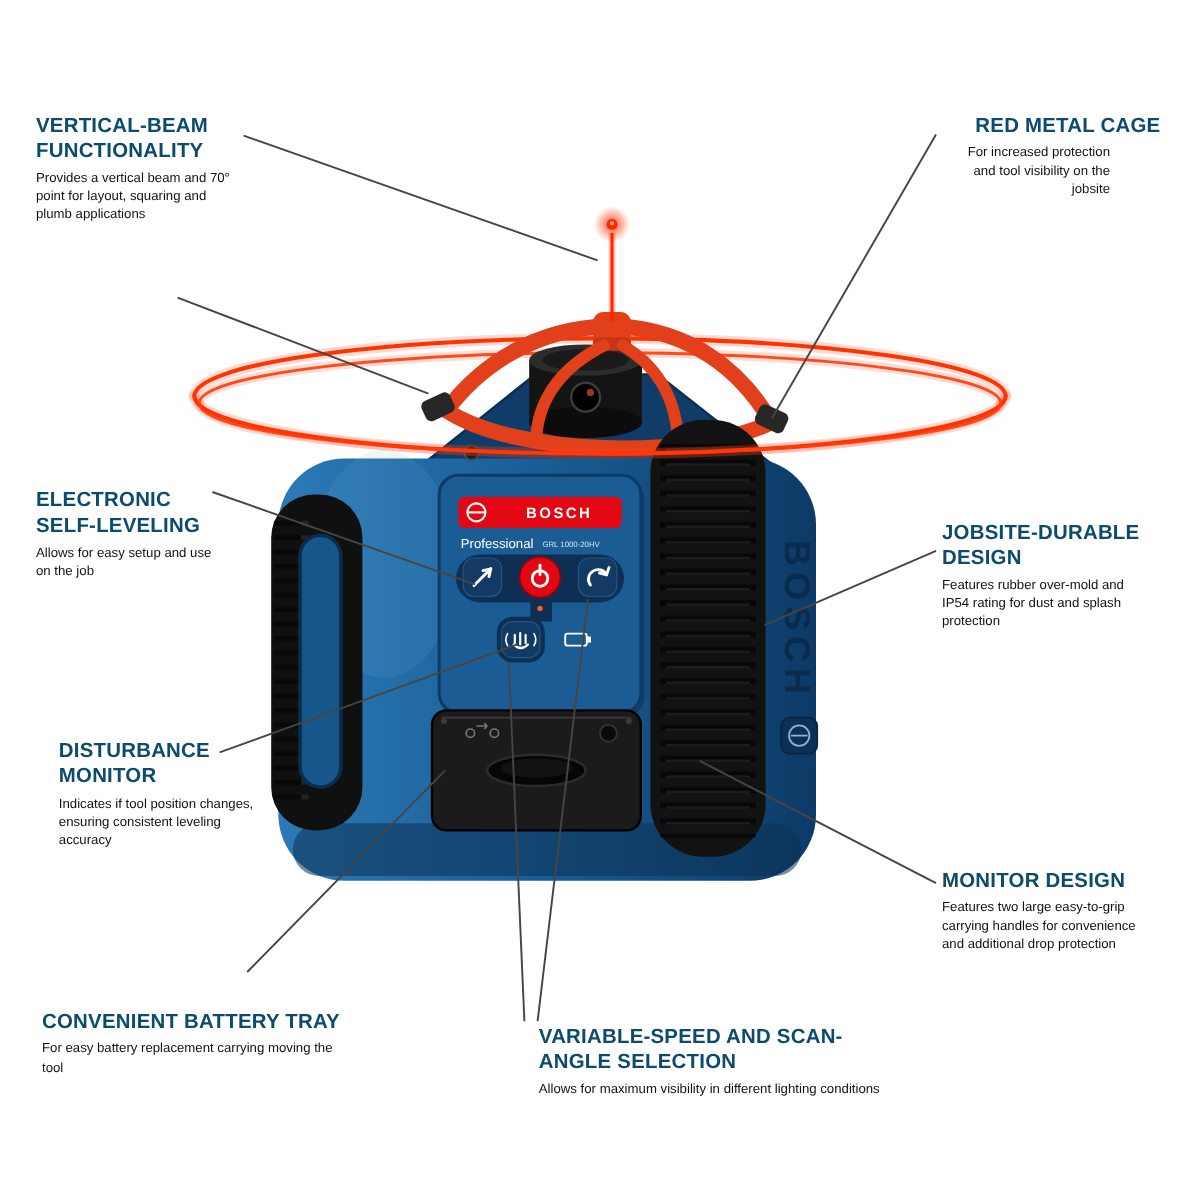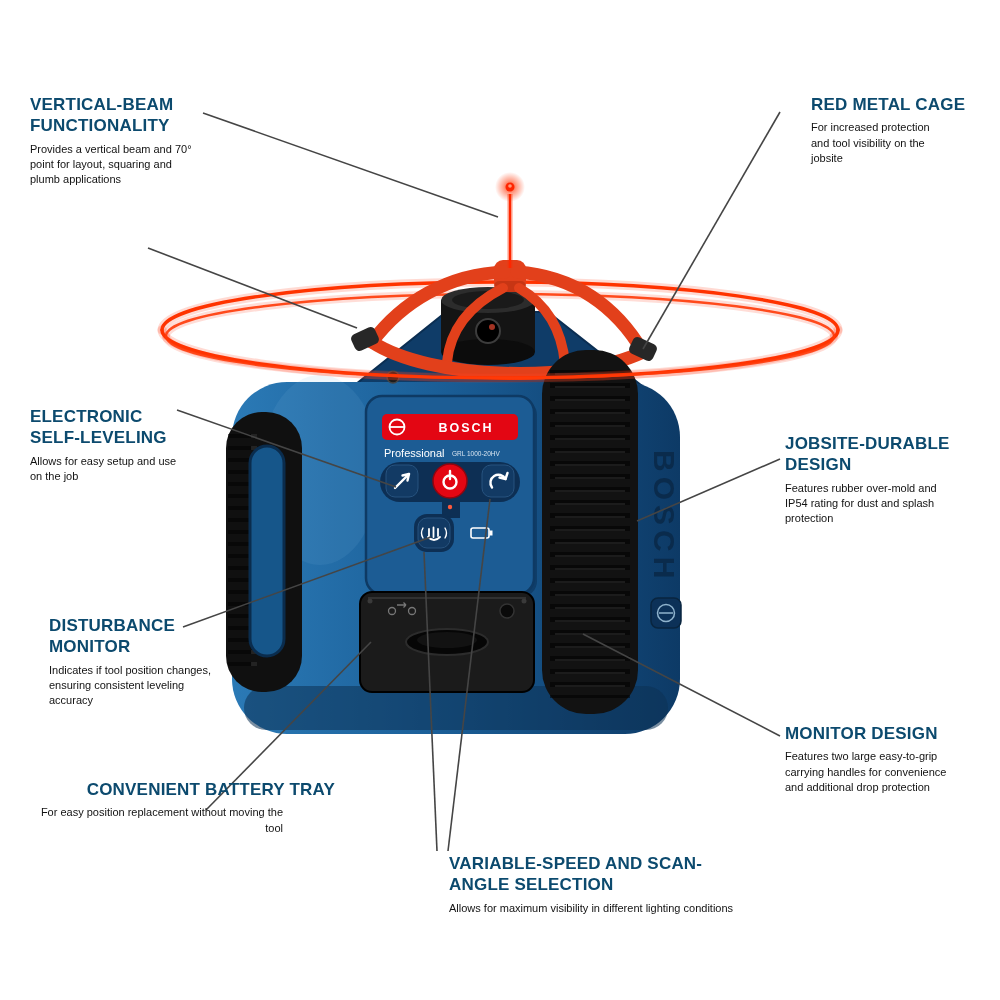--- a/index.html
+++ b/index.html
@@ -15,36 +15,36 @@
   .callout h3 {
     font-size:17px; font-weight:bold; line-height:1.26;
     letter-spacing:.2px; color:#0c4a6e; margin-bottom:5px;
   }
   .callout p { font-size:11px; line-height:1.38; color:#121212; }
 
   .co-vertical { left:30px; top:94px; width:182px; }
   .co-vertical h3 { width:172px; }
   .co-vertical p  { width:172px; }
 
-  .co-cage { left:811px; top:94px; width:182px; }
+  .co-cage { left:785px; top:94px; width:182px;text-align:right; }
   .co-cage p { width:140px; }
 
   .co-leveling { left:30px; top:377px; width:170px;margin-top:29px; }
   .co-leveling h3 { width:150px; }
   .co-leveling p  { width:160px; }
 
   .co-housing { left:785px; top:433px; width:188px; }
   .co-housing h3 { width:180px; }
   .co-housing p  { width:164px; }
 
   .co-monitor { left:37px; top:615px; width:176px;margin-left:12px; }
   .co-monitor h3 { width:150px; }
   .co-monitor p  { width:174px; }
 
-  .co-battery { left:35px; top:779px; width:300px;text-align:right; }
+  .co-battery { left:35px; top:841px; width:300px; }
   .co-battery p { width:248px; }
 
   .co-speed { left:449px; top:853px; width:292px; }
   .co-speed h3 { width:274px; }
   .co-speed p  { width:292px; }
 
   .co-robust { left:785px; top:723px; width:192px; }
   .co-robust p { width:164px; }
 </style>
 </head>
@@ -247,21 +247,21 @@
   <p>Features rubber over-mold and IP54 rating for dust and splash protection</p>
 </div>
 
 <div class="callout co-monitor">
   <h3>DISTURBANCE MONITOR</h3>
   <p>Indicates if tool position changes, ensuring consistent leveling accuracy</p>
 </div>
 
 <div class="callout co-battery">
   <h3>CONVENIENT BATTERY TRAY</h3>
-  <p>For easy position replacement without moving the tool</p>
+  <p>For easy battery replacement carrying moving the tool</p>
 </div>
 
 <div class="callout co-speed">
   <h3>VARIABLE-SPEED AND SCAN-ANGLE SELECTION</h3>
   <p>Allows for maximum visibility in different lighting conditions</p>
 </div>
 
 <div class="callout co-robust">
   <h3>MONITOR DESIGN</h3>
   <p>Features two large easy-to-grip carrying handles for convenience and additional drop protection</p>

